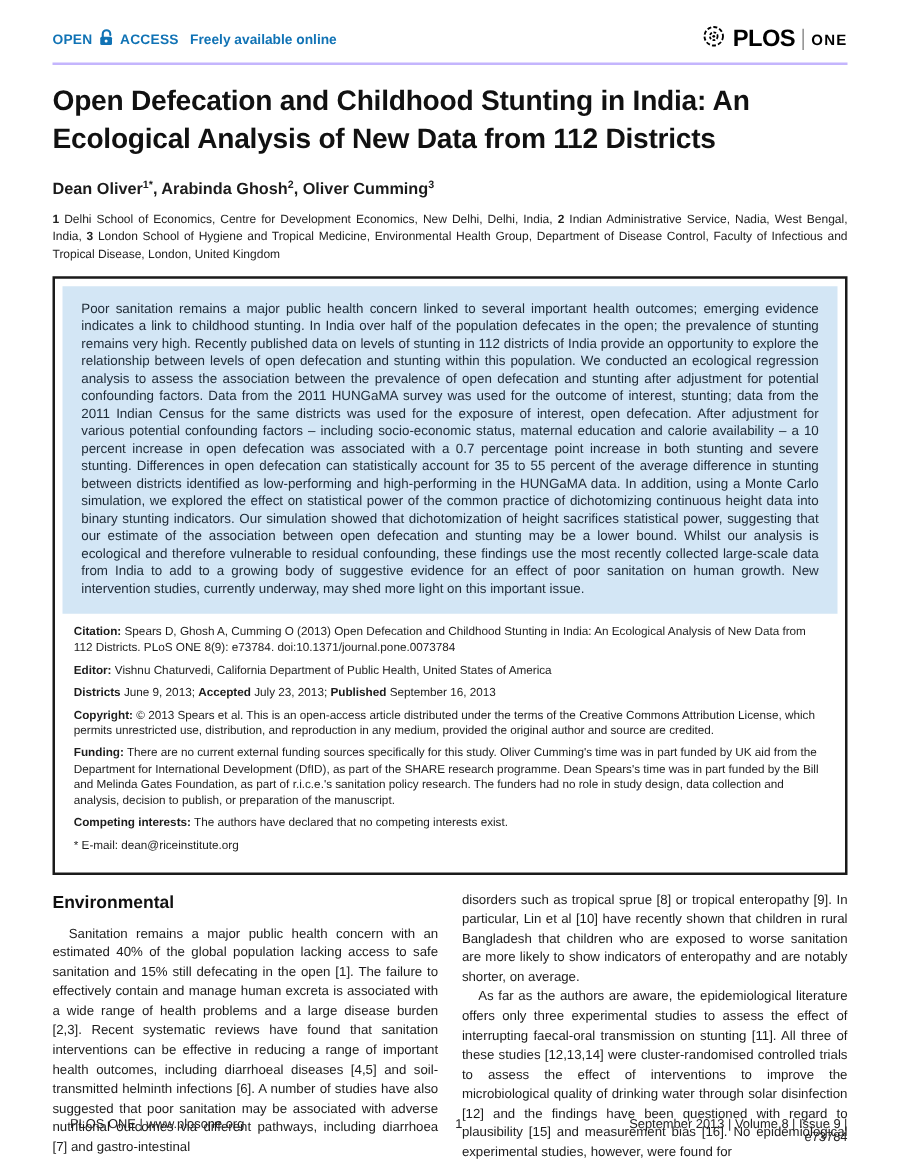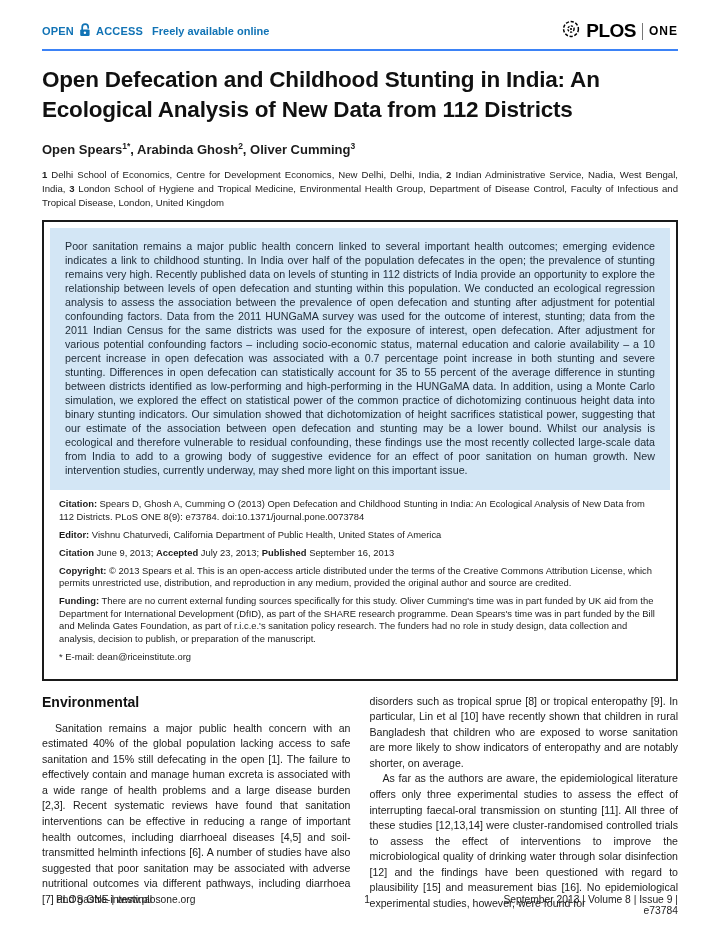--- a/index.html
+++ b/index.html
@@ -5,21 +5,21 @@
   * { margin:0; padding:0; box-sizing:border-box; }
   html,body { background:#e8e8e8; }
   .page {
     width:720px; height:932px; margin:0 auto; position:relative;
     background:#ffffff; overflow:hidden;
     font-family:"Liberation Sans", sans-serif; color:#1b1b1b;
     padding:20px 42px 0 42px;
   }
   
   .masthead { display:flex; justify-content:space-between; align-items:center;
-    border-bottom:2px solid #3b82f6; padding-bottom:7px; }
+    border-bottom:2px solid #c4b5fd; padding-bottom:7px; }
   .oa-left { display:flex; align-items:center; gap:5px; color:#1173B5; font-weight:bold; font-size:11px; }
   .oa-left .oa-word { letter-spacing:.2px; }
   .oa-left .freely { margin-left:4px; }
   .plos-logo { display:flex; align-items:center; gap:6px; }
   .plos-word { font-size:19px; font-weight:bold; letter-spacing:-0.5px; color:#000; }
   .plos-div { width:1px; height:17px; background:#777; }
   .plos-one { font-size:12px; font-weight:bold; letter-spacing:1px; color:#000; }
   
   .title { margin-top:14px; font-size:22.5px; font-weight:bold; line-height:1.33; color:#111; letter-spacing:-0.2px; }
   .authors { margin-top:16px; font-size:13px; font-weight:bold; }
@@ -76,37 +76,38 @@
       </span>
       <span class="plos-word">PLOS</span>
       <span class="plos-div"></span>
       <span class="plos-one">ONE</span>
     </div>
   </div>
 
   <h1 class="title">Open Defecation and Childhood Stunting in India: An Ecological Analysis of New Data from 112 Districts</h1>
 
   <div class="authors">
-    <span>Open Spears</span><sup>1*</sup><span>, </span><span>Arabinda Ghosh</span><sup>2</sup><span>, </span><span>Oliver Cumming</span><sup>3</sup>
+    <span>Dean Oliver</span><sup>1*</sup><span>, </span><span>Arabinda Ghosh</span><sup>2</sup><span>, </span><span>Oliver Cumming</span><sup>3</sup>
   </div>
 
   <div class="affiliations">
     <b>1</b><span> Delhi School of Economics, Centre for Development Economics, New Delhi, Delhi, India, </span><b>2</b><span> Indian Administrative Service, Nadia, West Bengal, India, </span><b>3</b><span> London School of Hygiene and Tropical Medicine, Environmental Health Group, Department of Disease Control, Faculty of Infectious and Tropical Disease, London, United Kingdom</span>
   </div>
 
   <div class="meta-box">
     <div class="abstract-panel">
       <p>Poor sanitation remains a major public health concern linked to several important health outcomes; emerging evidence indicates a link to childhood stunting. In India over half of the population defecates in the open; the prevalence of stunting remains very high. Recently published data on levels of stunting in 112 districts of India provide an opportunity to explore the relationship between levels of open defecation and stunting within this population. We conducted an ecological regression analysis to assess the association between the prevalence of open defecation and stunting after adjustment for potential confounding factors. Data from the 2011 HUNGaMA survey was used for the outcome of interest, stunting; data from the 2011 Indian Census for the same districts was used for the exposure of interest, open defecation. After adjustment for various potential confounding factors – including socio-economic status, maternal education and calorie availability – a 10 percent increase in open defecation was associated with a 0.7 percentage point increase in both stunting and severe stunting. Differences in open defecation can statistically account for 35 to 55 percent of the average difference in stunting between districts identified as low-performing and high-performing in the HUNGaMA data. In addition, using a Monte Carlo simulation, we explored the effect on statistical power of the common practice of dichotomizing continuous height data into binary stunting indicators. Our simulation showed that dichotomization of height sacrifices statistical power, suggesting that our estimate of the association between open defecation and stunting may be a lower bound. Whilst our analysis is ecological and therefore vulnerable to residual confounding, these findings use the most recently collected large-scale data from India to add to a growing body of suggestive evidence for an effect of poor sanitation on human growth. New intervention studies, currently underway, may shed more light on this important issue.</p>
     </div>
     <div class="meta-rows">
       <p><b>Citation:</b><span> Spears D, Ghosh A, Cumming O (2013) Open Defecation and Childhood Stunting in India: An Ecological Analysis of New Data from 112 Districts. PLoS ONE 8(9): e73784. doi:10.1371/journal.pone.0073784</span></p>
       <p><b>Editor:</b><span> Vishnu Chaturvedi, California Department of Public Health, United States of America</span></p>
-      <p><b>Citation</b><span> June 9, 2013; </span><b>Accepted</b><span> July 23, 2013; </span><b>Published</b><span> September 16, 2013</span></p>
+      <p><b>Districts</b><span> June 9, 2013; </span><b>Accepted</b><span> July 23, 2013; </span><b>Published</b><span> September 16, 2013</span></p>
       <p><b>Copyright:</b><span> © 2013 Spears et al. This is an open-access article distributed under the terms of the Creative Commons Attribution License, which permits unrestricted use, distribution, and reproduction in any medium, provided the original author and source are credited.</span></p>
       <p><b>Funding:</b><span> There are no current external funding sources specifically for this study. Oliver Cumming's time was in part funded by UK aid from the Department for International Development (DfID), as part of the SHARE research programme. Dean Spears's time was in part funded by the Bill and Melinda Gates Foundation, as part of r.i.c.e.'s sanitation policy research. The funders had no role in study design, data collection and analysis, decision to publish, or preparation of the manuscript.</span></p>
+      <p><b>Competing interests:</b><span> The authors have declared that no competing interests exist.</span></p>
       <p><span>* E-mail: dean@riceinstitute.org</span></p>
     </div>
   </div>
 
   <div class="columns">
     <div class="col">
       <h2>Environmental</h2>
       <p class="indent">Sanitation remains a major public health concern with an estimated 40% of the global population lacking access to safe sanitation and 15% still defecating in the open [1]. The failure to effectively contain and manage human excreta is associated with a wide range of health problems and a large disease burden [2,3]. Recent systematic reviews have found that sanitation interventions can be effective in reducing a range of important health outcomes, including diarrhoeal diseases [4,5] and soil-transmitted helminth infections [6]. A number of studies have also suggested that poor sanitation may be associated with adverse nutritional outcomes via different pathways, including diarrhoea [7] and gastro-intestinal</p>
     </div>
     <div class="col">

